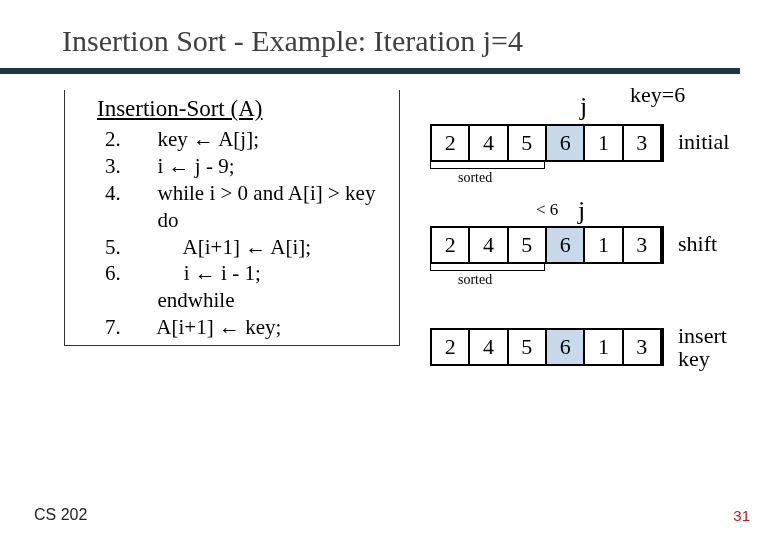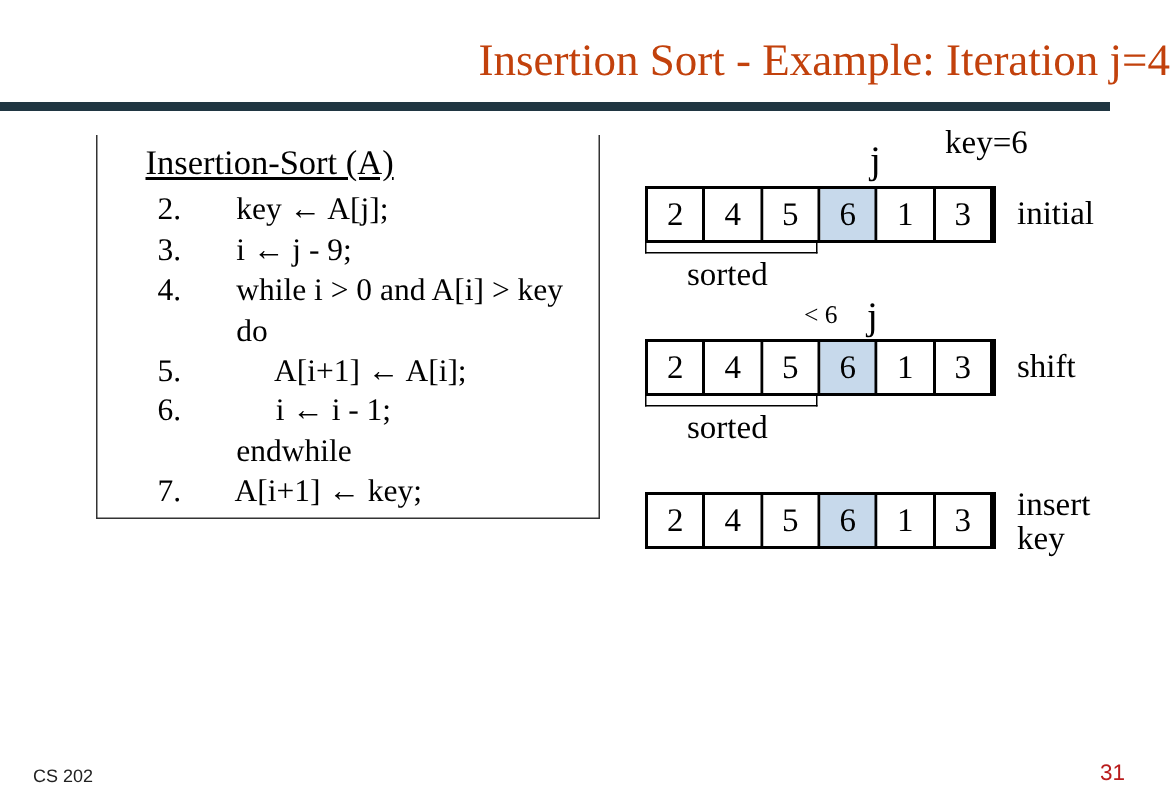--- a/index.html
+++ b/index.html
@@ -7,22 +7,21 @@
     width: 780px;
     height: 540px;
     font-family: "Times New Roman", serif;
     background: #fff;
     position: relative;
     overflow: hidden;
   }
   .title {
     font-size: 30px;
     padding: 24px 0 10px 62px;
-    color: #c2410c;
-    text-align: right;
+    color: #404040;
   }
   .rule-dark {
     margin-left: 60px;
     height: 6px;
     background: #203642;
     width: 680px;
   }
   .rule-accent {
     height: 6px;
     background: #203642;
@@ -71,33 +70,33 @@
   }
   .cell:last-child { border-right: none; }
   .cell.hl { background:#c7d9eb; }
   .table-label {
     position:absolute; left: 246px; top:3px;
     font-size:22px;
   }
   .sorted-over {
     position:absolute;
     top:46px; left:0;
-    font-size:22px;
+    font-size:14px;
   }
   .sorted-brace {
     position:absolute;
     top:38px; left:0; height:7px;
     border:1.5px solid #000; border-top:none;
   }
   .blk { position:relative; margin-bottom: 64px; }
   .lt6 { position:absolute; left:106px; top:-26px; font-size:17px;}
   .j2 { position:absolute; left:148px; top:-30px; font-size:26px;}
   .footer-l {
-    position:absolute; left:22px; bottom:16px;
-    font-size:12px; font-family: Arial, sans-serif; color:#222;
+    position:absolute; left:34px; bottom:16px;
+    font-size:16px; font-family: Arial, sans-serif; color:#222;
   }
   .footer-r {
     position:absolute; right:30px; bottom:16px;
     font-size:15px; font-family: Arial, sans-serif; color:#b91c1c;text-align:center;
   }
 </style>
 </head>
 <body>
 
 <div class="title">Insertion Sort - Example: Iteration j=4</div>

